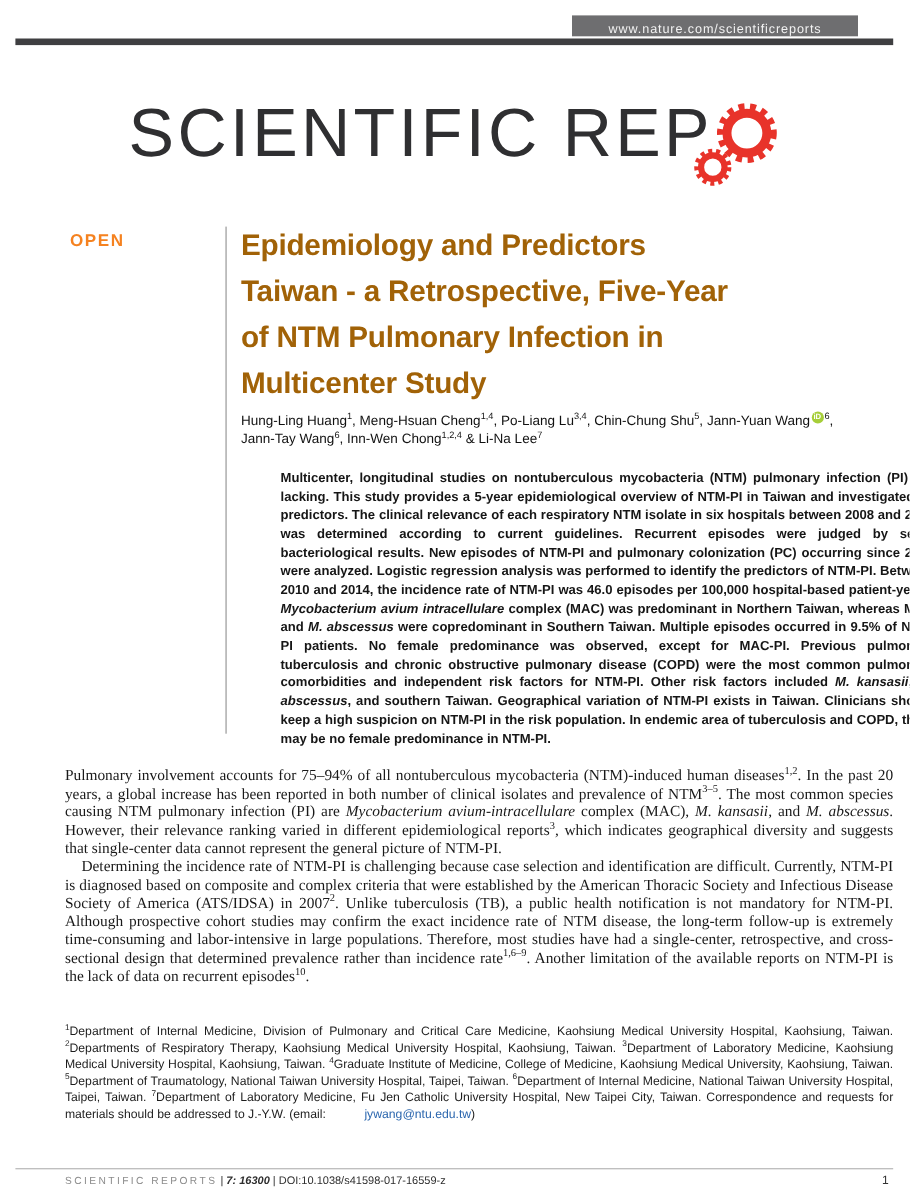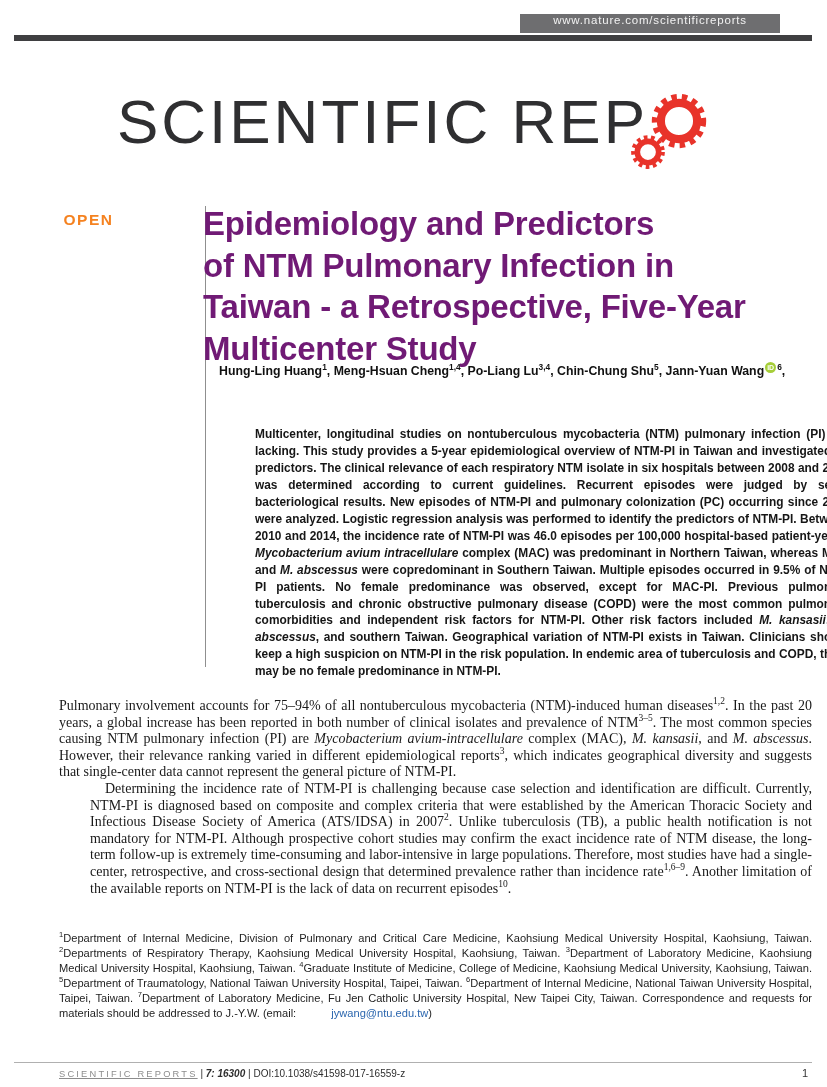--- a/index.html
+++ b/index.html
@@ -6,21 +6,21 @@
   html,body { margin:0; padding:0; background:#ffffff; }
   .page {
     position:relative; width:827px; height:1087px; background:#fff;
     font-family:"Liberation Sans", sans-serif; overflow:hidden; color:#1c1c1c;
   }
 
   
   .url-box {
     position:absolute; top:14px; right:47px; width:260px; height:19px;
     background:var(--masthead_gray); color:#f2f2f2; font-size:11.5px;
-    letter-spacing:0.8px; display:flex; align-items:flex-start; justify-content:center;
+    letter-spacing:0.8px; display:flex; align-items:flex-end; justify-content:center;
   }
   .top-rule { position:absolute; top:35px; left:14px; right:15px; height:6px; background:var(--rule_dark); }
 
   .logo-row {
     position:absolute; top:84px; left:0; width:827px; height:74px;
     display:flex; justify-content:center; align-items:center; color:#2f2f31;
   }
   .logo-text { font-size:62px; font-weight:normal; letter-spacing:3px; white-space:pre; }
   .gear-wrap { position:relative; display:inline-block; width:58px; height:58px; margin:0 2px; }
   .gear circle { fill:none; stroke:var(--gear_red); }
@@ -32,57 +32,57 @@
     position:absolute; top:211px; left:0; width:177px; text-align:center;
     font-size:15.5px; font-weight:bold; letter-spacing:1.5px; color:var(--accent_orange);
   }
   .vrule { position:absolute; left:205px; top:206px; width:1px; height:461px; background:#8f8f8f; }
   .dates { position:absolute; left:14px; top:334px; width:188px; font-size:10.4px; color:#2a2a2a; }
   .date-line { margin-bottom:12px; line-height:13px; }
   .published { color:#8a8a8a; }
 
   
   .title {
-    position:absolute; left:203px; top:203px; width:600px;
-    font-size:33px; line-height:41.5px; font-weight:bold; color:#701a75; letter-spacing:-0.2px;
+    position:absolute; left:219px; top:203px; width:600px;
+    font-size:27px; line-height:41.5px; font-weight:bold; color:#a16207; letter-spacing:-0.2px;
   }
   .authors {
-    position:absolute; left:219px; top:362px; width:600px;
-    font-size:12.3px; line-height:16.5px; font-weight:bold; color:#111;
+    position:absolute; left:219px; top:374px; width:600px;
+    font-size:12.3px; line-height:16.5px; font-weight:normal; color:#111;
   }
   .abstract {
     position:absolute; left:219px; top:426px; width:594px;
     font-size:11.9px; line-height:16.95px; font-weight:bold; text-align:justify; color:#161616;margin-left:36px;
   }
 
   
   .body-text {
     position:absolute; left:59px; top:698px; width:753px;
     font-family:"Liberation Serif", serif; font-size:14px; line-height:16.6px;
     text-align:justify; color:#191919;
   }
   .para { margin:0; }
-  .indent { text-indent:15px;margin-left:31px; }
+  .indent { text-indent:15px; }
 
   
   .affiliations {
     position:absolute; left:59px; top:931px; width:753px;
     font-size:11.1px; line-height:15.1px; text-align:justify; color:#1d1d1d;
   }
 
   
   .footer-rule { position:absolute; left:14px; right:15px; top:1062px; height:1px; background:#b0b0b0; }
   .footer-left { position:absolute; left:59px; top:1068px; font-size:10px; color:#2e2e2e; white-space:nowrap; }
   .footer-page { position:absolute; right:19px; top:1067px; font-size:11px; color:#333; }
 
   
   .rich sup { font-size:68%; line-height:0; }
   .rich i { font-style:italic; }
   .seg-link { color:var(--link_blue); cursor:pointer;margin-left:32px; }
-  .seg-brand { color:#8c8c8c; letter-spacing:2.2px; font-size:9.3px;text-decoration:underline; }
+  .seg-brand { color:#8c8c8c; letter-spacing:2.2px; font-size:9.3px; }
   .seg-bi { font-weight:bold; font-style:italic;margin-top:43px; }
   .orcid {
     display:inline-block; width:11px; height:11px; border-radius:50%;
     background:#a6ce39; color:#fff; font-size:7px; line-height:11px; text-align:center;
     font-weight:bold; vertical-align:super; margin:0 1px;
   }
   .orcid::before { content:"iD"; }
 </style>
 </head>
 <body>
@@ -107,27 +107,28 @@
       </svg>
     </span>
   </div>
 
   <div class="open-label">OPEN</div>
   <div class="vrule"></div>
 
 
   <div class="title">
     <div>Epidemiology and Predictors</div>
+    <div>Taiwan - a Retrospective, Five-Year</div>
     <div>of NTM Pulmonary Infection in</div>
-    <div>Taiwan - a Retrospective, Five-Year</div>
     <div>Multicenter Study</div>
   </div>
 
   <div class="authors">
     <div class="rich">Hung-Ling Huang<sup>1</sup>, Meng-Hsuan Cheng<sup>1,4</sup>, Po-Liang Lu<sup>3,4</sup>, Chin-Chung Shu<sup>5</sup>, Jann-Yuan Wang<span class="orcid"></span><sup>6</sup>,</div>
+    <div class="rich">Jann-Tay Wang<sup>6</sup>, Inn-Wen Chong<sup>1,2,4</sup> &amp; Li-Na Lee<sup>7</sup></div>
   </div>
 
   <div class="abstract rich">Multicenter, longitudinal studies on nontuberculous mycobacteria (NTM) pulmonary infection (PI) are lacking. This study provides a 5-year epidemiological overview of NTM-PI in Taiwan and investigated its predictors. The clinical relevance of each respiratory NTM isolate in six hospitals between 2008 and 2014 was determined according to current guidelines. Recurrent episodes were judged by serial bacteriological results. New episodes of NTM-PI and pulmonary colonization (PC) occurring since 2010 were analyzed. Logistic regression analysis was performed to identify the predictors of NTM-PI. Between 2010 and 2014, the incidence rate of NTM-PI was 46.0 episodes per 100,000 hospital-based patient-years. <i>Mycobacterium avium intracellulare</i> complex (MAC) was predominant in Northern Taiwan, whereas MAC and <i>M. abscessus</i> were copredominant in Southern Taiwan. Multiple episodes occurred in 9.5% of NTM-PI patients. No female predominance was observed, except for MAC-PI. Previous pulmonary tuberculosis and chronic obstructive pulmonary disease (COPD) were the most common pulmonary comorbidities and independent risk factors for NTM-PI. Other risk factors included <i>M. kansasii</i>, <i>M. abscessus</i>, and southern Taiwan. Geographical variation of NTM-PI exists in Taiwan. Clinicians should keep a high suspicion on NTM-PI in the risk population. In endemic area of tuberculosis and COPD, there may be no female predominance in NTM-PI.</div>
 
   <div class="body-text">
     <div class="para rich">Pulmonary involvement accounts for 75–94% of all nontuberculous mycobacteria (NTM)-induced human diseases<sup>1,2</sup>. In the past 20 years, a global increase has been reported in both number of clinical isolates and prevalence of NTM<sup>3–5</sup>. The most common species causing NTM pulmonary infection (PI) are <i>Mycobacterium avium-intracellulare</i> complex (MAC), <i>M. kansasii</i>, and <i>M. abscessus</i>. However, their relevance ranking varied in different epidemiological reports<sup>3</sup>, which indicates geographical diversity and suggests that single-center data cannot represent the general picture of NTM-PI.</div>
     <div class="para indent rich">Determining the incidence rate of NTM-PI is challenging because case selection and identification are difficult. Currently, NTM-PI is diagnosed based on composite and complex criteria that were established by the American Thoracic Society and Infectious Disease Society of America (ATS/IDSA) in 2007<sup>2</sup>. Unlike tuberculosis (TB), a public health notification is not mandatory for NTM-PI. Although prospective cohort studies may confirm the exact incidence rate of NTM disease, the long-term follow-up is extremely time-consuming and labor-intensive in large populations. Therefore, most studies have had a single-center, retrospective, and cross-sectional design that determined prevalence rather than incidence rate<sup>1,6–9</sup>. Another limitation of the available reports on NTM-PI is the lack of data on recurrent episodes<sup>10</sup>.</div>
   </div>
 
   <div class="affiliations rich"><sup>1</sup>Department of Internal Medicine, Division of Pulmonary and Critical Care Medicine, Kaohsiung Medical University Hospital, Kaohsiung, Taiwan. <sup>2</sup>Departments of Respiratory Therapy, Kaohsiung Medical University Hospital, Kaohsiung, Taiwan. <sup>3</sup>Department of Laboratory Medicine, Kaohsiung Medical University Hospital, Kaohsiung, Taiwan. <sup>4</sup>Graduate Institute of Medicine, College of Medicine, Kaohsiung Medical University, Kaohsiung, Taiwan. <sup>5</sup>Department of Traumatology, National Taiwan University Hospital, Taipei, Taiwan. <sup>6</sup>Department of Internal Medicine, National Taiwan University Hospital, Taipei, Taiwan. <sup>7</sup>Department of Laboratory Medicine, Fu Jen Catholic University Hospital, New Taipei City, Taiwan. Correspondence and requests for materials should be addressed to J.-Y.W. (email: <span class="seg-link">jywang@ntu.edu.tw</span>)</div>

